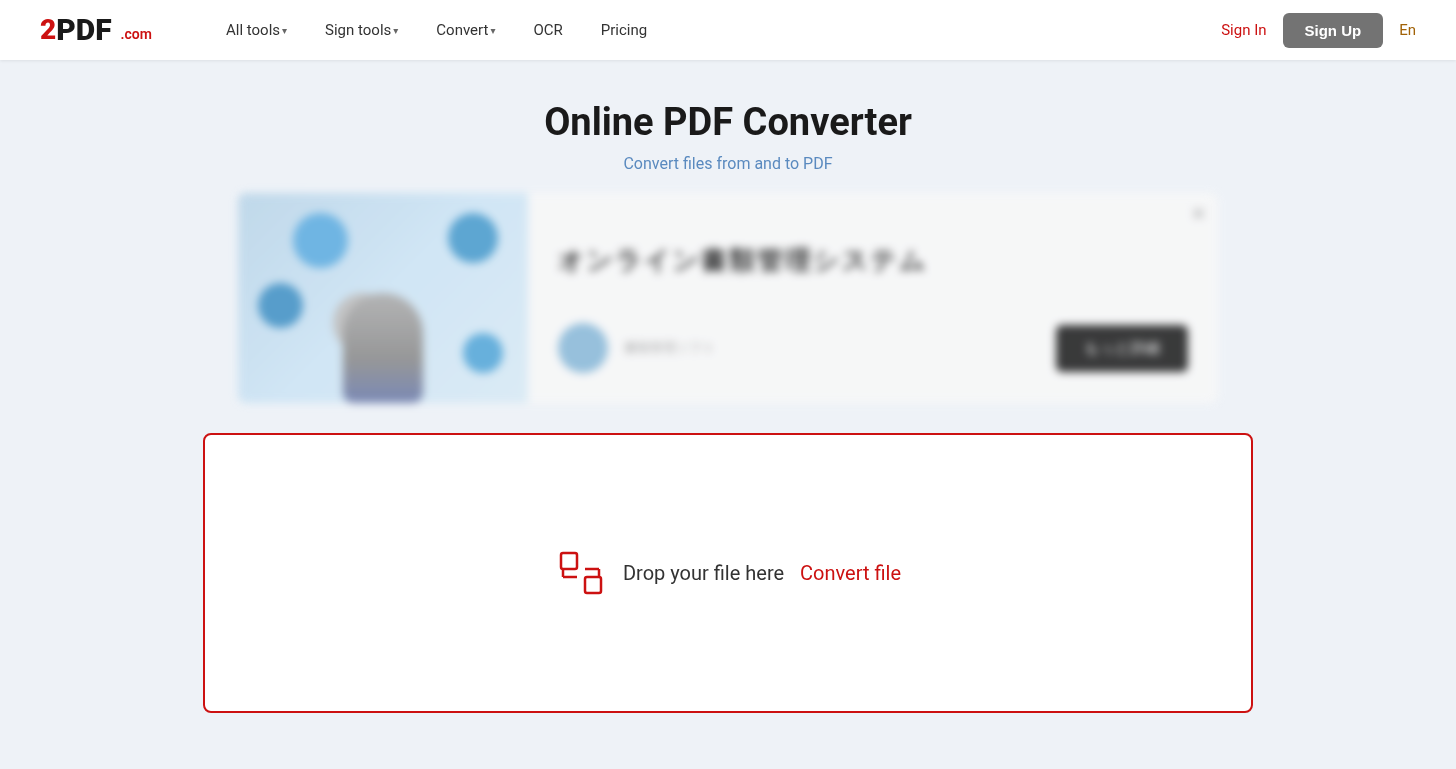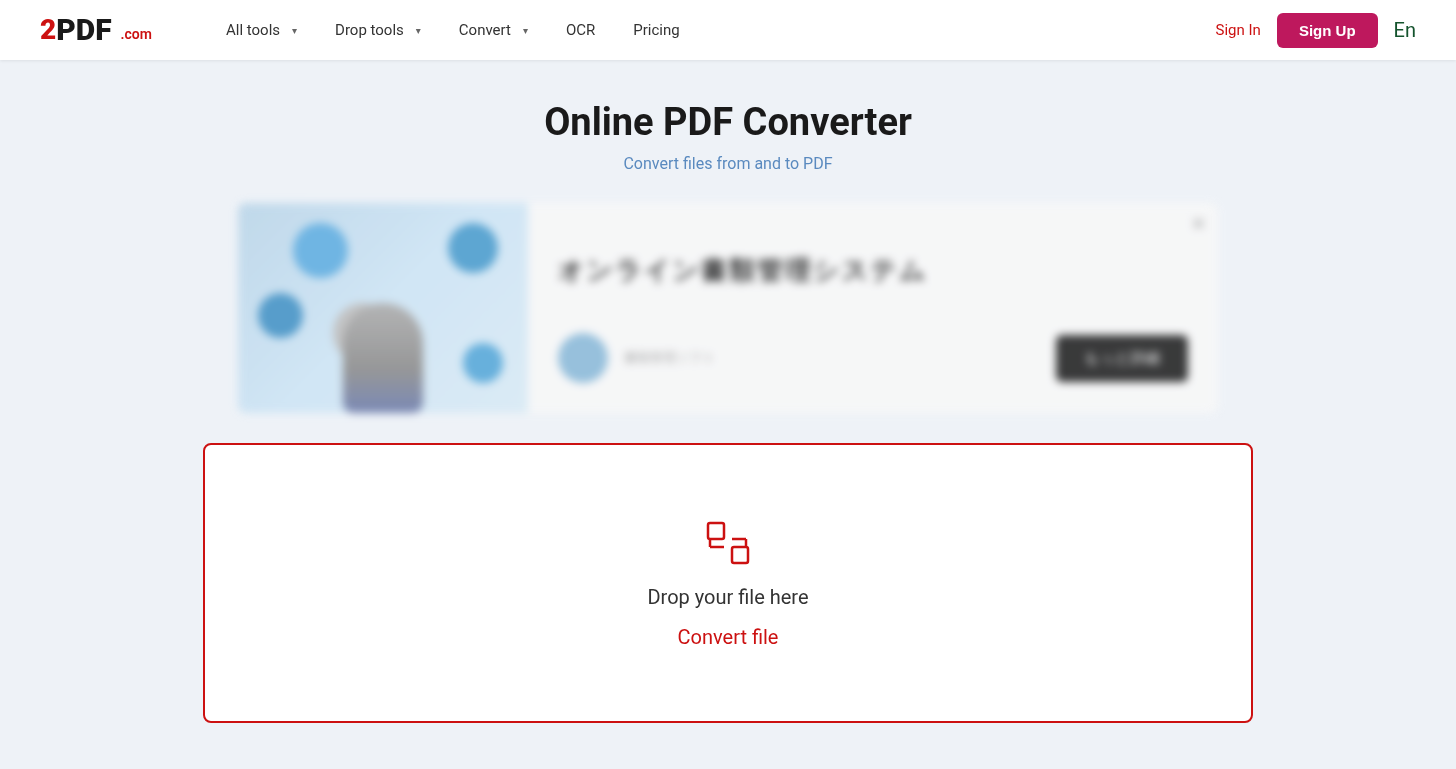--- a/index.html
+++ b/index.html
@@ -60,21 +60,21 @@
     .nav {
       display: flex;
       align-items: center;
       gap: 10px;
       flex: 1;
     }
 
     .nav-item {
       display: flex;
       align-items: center;
-      gap: 12px;
+      gap: 2px;
       padding: 8px 14px;
       font-size: 15px;
       color: #333;
       cursor: pointer;
       border-radius: 4px;
       text-decoration: none;
     }
 
     .nav-item .chevron {
       font-size: 10px;
@@ -96,33 +96,33 @@
 
     .sign-in {
       color: #cc1111;
       font-size: 15px;
       cursor: pointer;
       text-decoration: none;
       margin-left: 20px;
     }
 
     .sign-up {
-      background-color: #be185d;
+      background-color: #737373;
       color: #ffffff;
       border: none;
       border-radius: 6px;
       padding: 9px 22px;
       font-size: 15px;
       font-weight: 600;
       cursor: pointer;
     }
 
     .lang {
-      font-size: 20px;
-      color: #14532d;
+      font-size: 15px;
+      color: #a16207;
       cursor: pointer;
     }
 
     
     .main {
       background-color: #eef2f7;
       padding: 40px 4px 30px;
     }
 
     .page-title {
@@ -130,21 +130,21 @@
       font-size: 38px;
       font-weight: 700;
       color: #1a1a1a;
       margin-bottom: 10px;
     }
 
     .page-subtitle {
       text-align: center;
       font-size: 16px;
       color: #5a8abf;
-      margin-bottom: 30px;
+      margin-bottom: 20px;
     }
 
     
     .ad-area {
       max-width: 980px;
       margin: 0 auto 30px;
       background: #f8f8f8;
       border-radius: 8px;
       height: 210px;
       position: relative;
@@ -264,21 +264,21 @@
       max-width: 1050px;
       margin: 0 auto;
     }
 
     .dropzone {
       background: #ffffff;
       border: 2px solid #cc1111;
       border-radius: 8px;
       min-height: 280px;
       display: flex;
-      flex-direction: column;
+      flex-direction: row;
       align-items: center;
       justify-content: center;
       gap: 16px;
       cursor: pointer;
     }
 
     .dropzone-icon {
       width: 52px;
       height: 52px;
       display: flex;
@@ -313,21 +313,21 @@
     <span class="logo-pdf">PDF</span>
     <span class="logo-com">.com</span>
   </a>
 
   <nav class="nav">
     <a class="nav-item" href="#">
       <span>All tools</span>
       <span class="chevron">▾</span>
     </a>
     <a class="nav-item" href="#">
-      <span>Drop tools</span>
+      <span>Sign tools</span>
       <span class="chevron">▾</span>
     </a>
     <a class="nav-item" href="#">
       <span>Convert</span>
       <span class="chevron">▾</span>
     </a>
     <a class="nav-item nav-item-ocr" href="#">
       <span>OCR</span>
     </a>
     <a class="nav-item nav-item-pricing" href="#">

